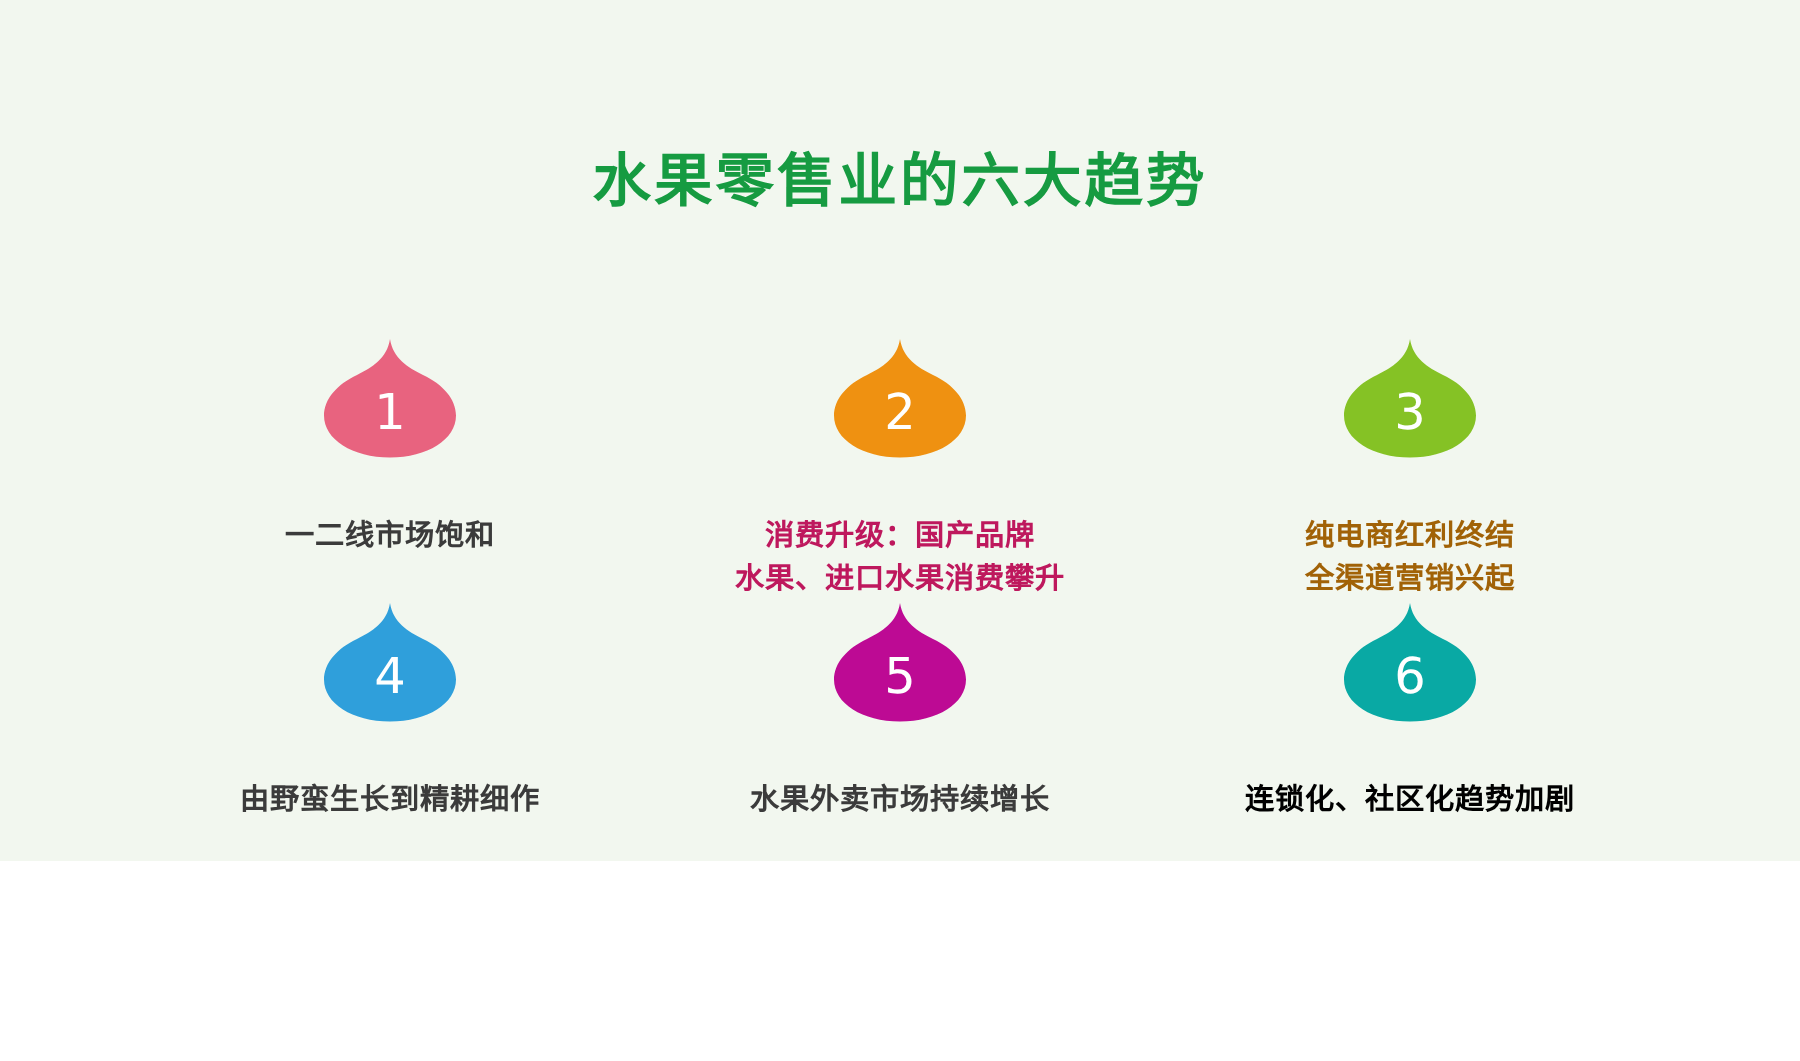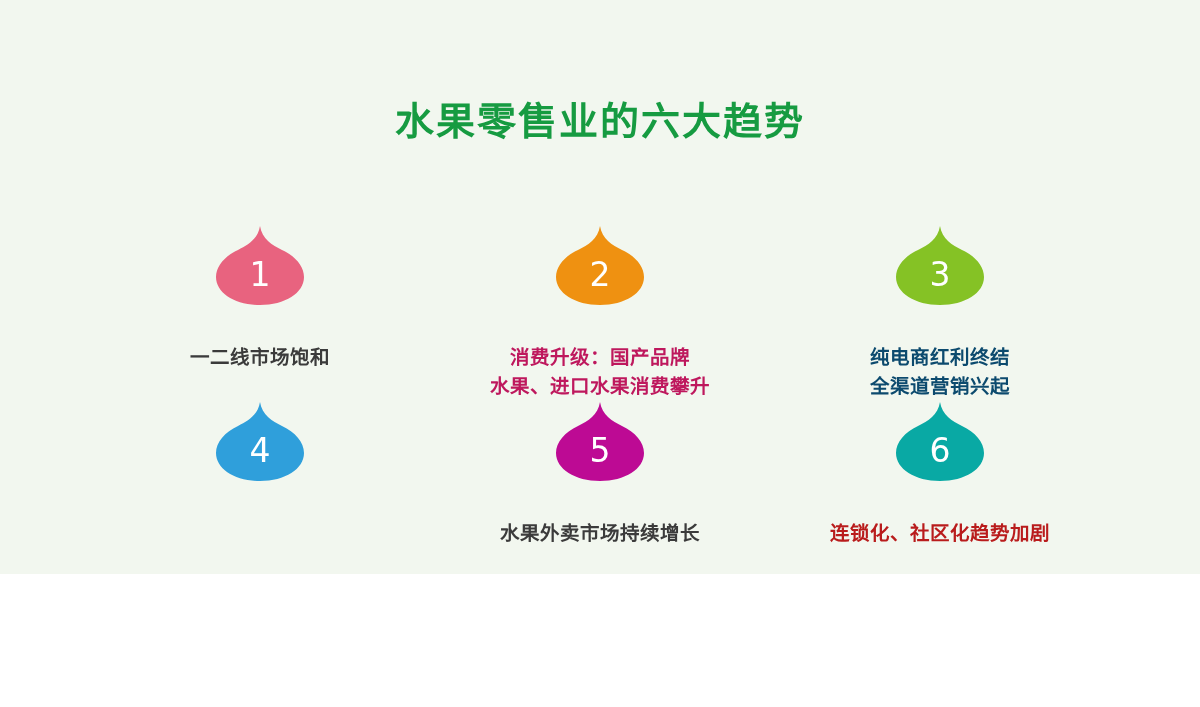--- a/index.html
+++ b/index.html
@@ -120,32 +120,35 @@
       </div>
     </div>
 
     <div class="row-1 cell">
       <div class="badge">
         <svg viewBox="0 0 96 82">
           <path class="shape3" d="M48 1 C50 14 60 20 70 25 C83 31 92 41 92 52 C92 68 73 80 48 80 C23 80 4 68 4 52 C4 41 13 31 26 25 C36 20 46 14 48 1 Z" fill="#85c225"></path>
         </svg>
         <span class="num">3</span>
       </div>
-      <div class="caption" style="color: #0c4a6e;">
+      <div class="caption" style="color: #a16207;">
         <span class="line">纯电商红利终结</span>
         <span class="line">全渠道营销兴起</span>
       </div>
     </div>
 
     <div class="row-2 cell">
       <div class="badge">
         <svg viewBox="0 0 96 82">
           <path class="shape4" d="M48 1 C50 14 60 20 70 25 C83 31 92 41 92 52 C92 68 73 80 48 80 C23 80 4 68 4 52 C4 41 13 31 26 25 C36 20 46 14 48 1 Z" fill="#2f9fdb"></path>
         </svg>
         <span class="num">4</span>
+      </div>
+      <div class="caption" style="color: rgb(59, 59, 59);">
+        <span class="line">由野蛮生长到精耕细作</span>
       </div>
     </div>
 
     <div class="row-2 cell">
       <div class="badge">
         <svg viewBox="0 0 96 82">
           <path class="shape5" d="M48 1 C50 14 60 20 70 25 C83 31 92 41 92 52 C92 68 73 80 48 80 C23 80 4 68 4 52 C4 41 13 31 26 25 C36 20 46 14 48 1 Z" fill="#bd0a94"></path>
         </svg>
         <span class="num">5</span>
       </div>
@@ -154,19 +157,19 @@
       </div>
     </div>
 
     <div class="row-2 cell">
       <div class="badge">
         <svg viewBox="0 0 96 82">
           <path class="shape6" d="M48 1 C50 14 60 20 70 25 C83 31 92 41 92 52 C92 68 73 80 48 80 C23 80 4 68 4 52 C4 41 13 31 26 25 C36 20 46 14 48 1 Z" fill="#09a9a4"></path>
         </svg>
         <span class="num">6</span>
       </div>
-      <div class="caption" style="color: #b91c1c;">
+      <div class="caption" style="color: #000000;">
         <span class="line">连锁化、社区化趋势加剧</span>
       </div>
     </div>
 
   </div>
 </div>
 
 </body></html>

